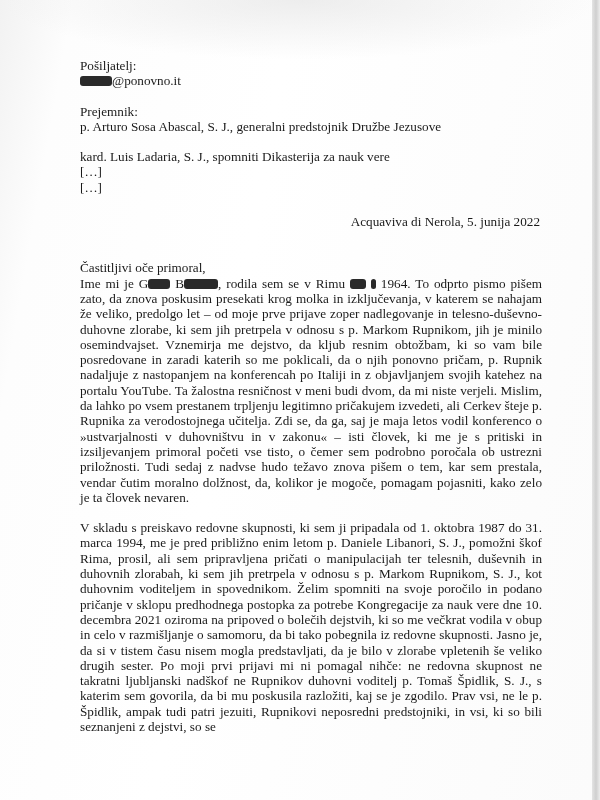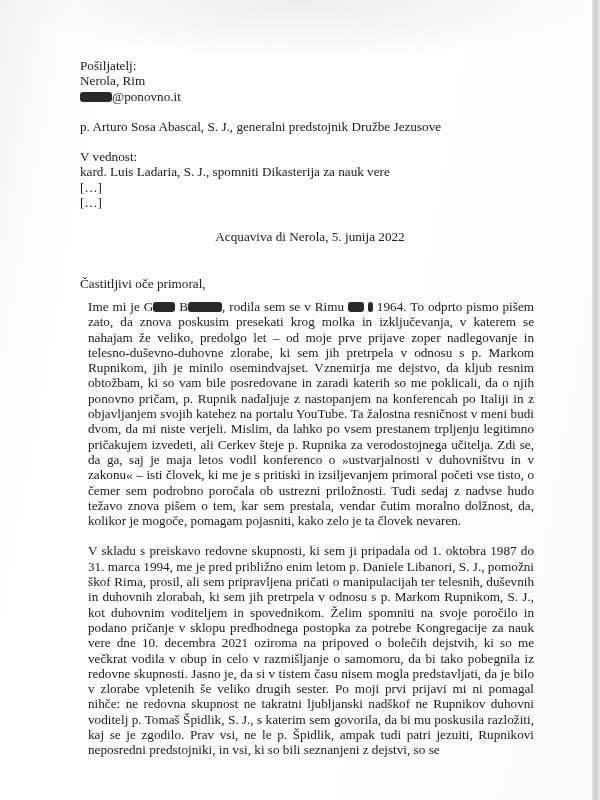--- a/index.html
+++ b/index.html
@@ -26,48 +26,47 @@
     position: absolute; left: 80px; top: 58px; width: 462px;
     font-size: 13.2px; line-height: 15.3px;
   }
   .line { white-space: nowrap; font-family: Liberation Serif, serif; }
   .block { margin-bottom: 15px; }
   .redact {
     display: inline-block; background: #2a2a2a; height: 10px;
     border-radius: 3px; vertical-align: -1px;
   }
   .date {
-    text-align: center; margin-top: 19px; margin-bottom: 31px; padding-right: 2px;
+    text-align: right; margin-top: 19px; margin-bottom: 31px; padding-right: 2px;
   }
   .para { text-align: justify; margin-bottom: 15px; }
-  .para p { margin: 8px; }
+  .para p { margin: 0; }
 </style>
 </head>
 <body>
 
 <div class="page"></div>
 <div class="fold"></div>
 <div class="edge"></div>
 
 <div class="content">
 
   <div class="block">
     <div class="line">Pošiljatelj:</div>
-    <div class="line">Nerola, Rim</div>
     <div class="line">
       <span class="redact" style="width:32px"></span><span>@ponovno.it</span>
     </div>
   </div>
 
   <div class="block">
+    <div class="line">Prejemnik:</div>
     <div class="line">p. Arturo Sosa Abascal, S. J., generalni predstojnik Družbe Jezusove</div>
   </div>
 
   <div class="block">
-    <div class="line">V vednost:</div>
     <div class="line">kard. Luis Ladaria, S. J., spomniti Dikasterija za nauk vere</div>
     <div class="line">[…]</div>
     <div class="line">[…]</div>
   </div>
 
   <div class="date">Acquaviva di Nerola, 5. junija 2022</div>
 
   <div class="para">
     <div>Častitljivi oče primoral,</div>
     <p><span>Ime mi je </span><span>G</span><span class="redact" style="width:22px"></span> <span>B</span><span class="redact" style="width:34px"></span><span>, rodila sem se v Rimu </span><span class="redact" style="width:16px"></span> <span class="redact" style="width:5px"></span><span> 1964. To odprto pismo pišem zato, da znova poskusim presekati krog molka in izključevanja, v katerem se nahajam že veliko, predolgo let – od moje prve prijave zoper nadlegovanje in telesno-duševno-duhovne zlorabe, ki sem jih pretrpela v odnosu s p. Markom Rupnikom, jih je minilo osemindvajset. Vznemirja me dejstvo, da kljub resnim obtožbam, ki so vam bile posredovane in zaradi katerih so me poklicali, da o njih ponovno pričam, p. Rupnik nadaljuje z nastopanjem na konferencah po Italiji in z objavljanjem svojih katehez na portalu YouTube. Ta žalostna resničnost v meni budi dvom, da mi niste verjeli. Mislim, da lahko po vsem prestanem trpljenju legitimno pričakujem izvedeti, ali Cerkev šteje p. Rupnika za verodostojnega učitelja. Zdi se, da ga, saj je maja letos vodil konferenco o »ustvarjalnosti v duhovništvu in v zakonu« – isti človek, ki me je s pritiski in izsiljevanjem primoral početi vse tisto, o čemer sem podrobno poročala ob ustrezni priložnosti. Tudi sedaj z nadvse hudo težavo znova pišem o tem, kar sem prestala, vendar čutim moralno dolžnost, da, kolikor je mogoče, pomagam pojasniti, kako zelo je ta človek nevaren.</span></p>

